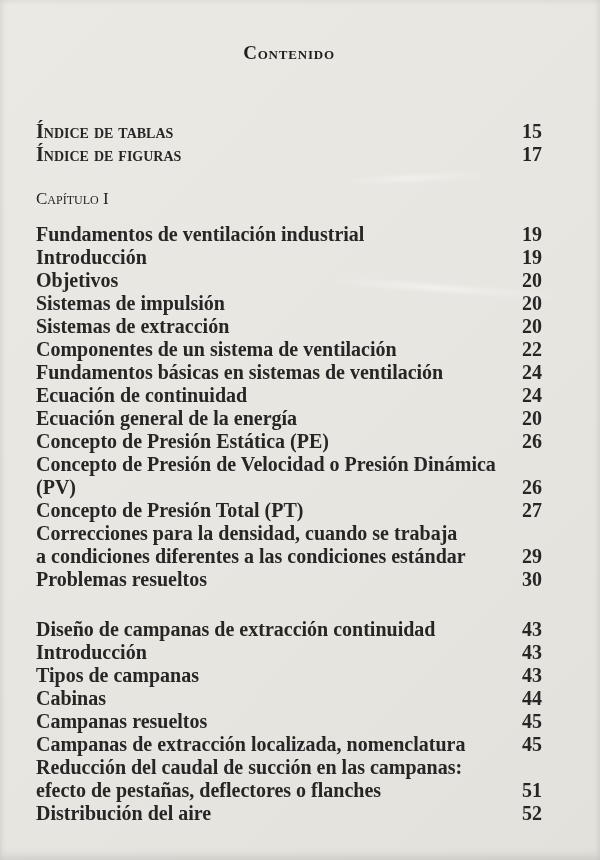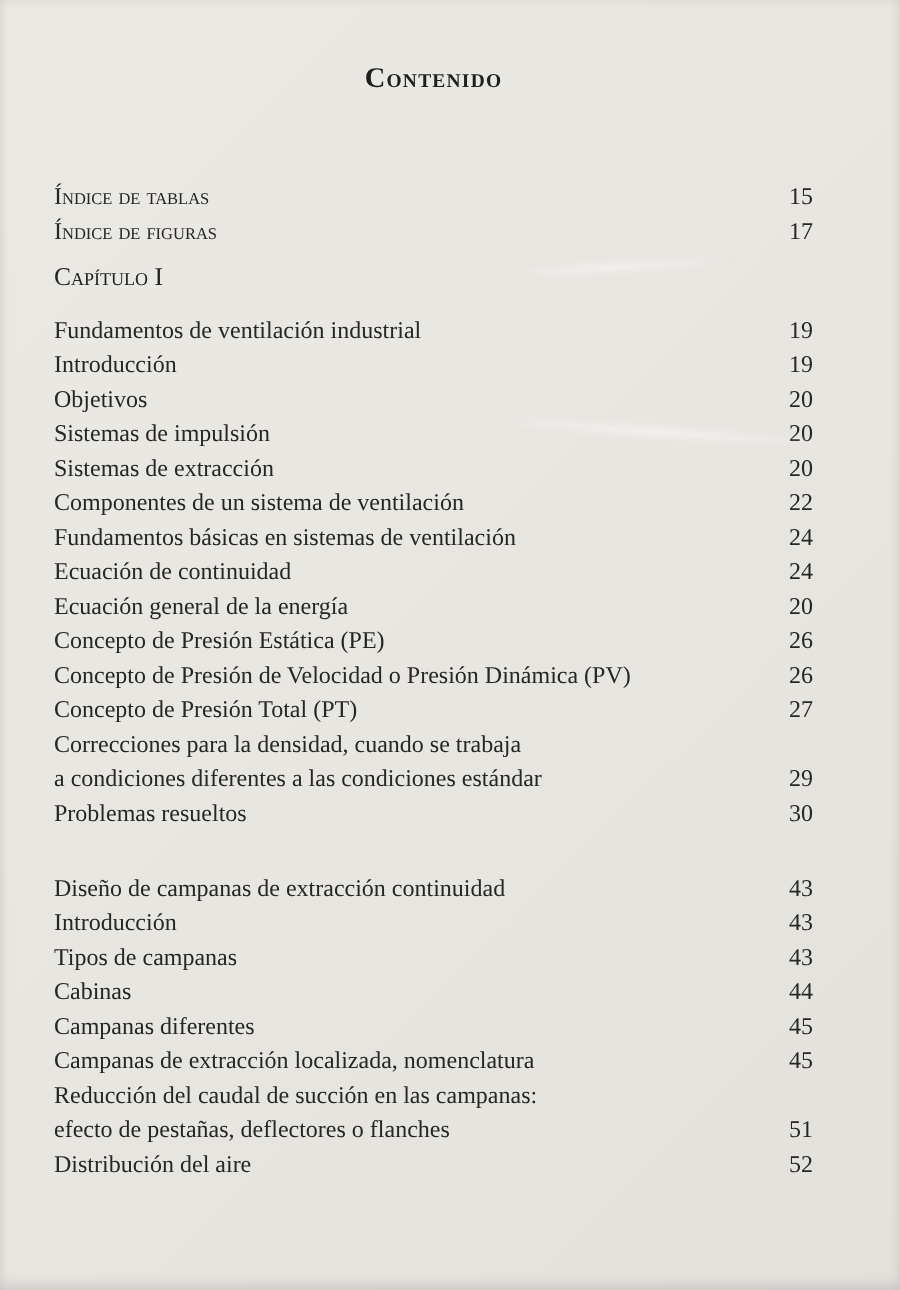--- a/index.html
+++ b/index.html
@@ -29,45 +29,46 @@
     font-size: 19px;
     letter-spacing: 0.8px;
     font-variant: small-caps;
     color: #1f1f1f;
   }
   .front-matter {
     margin-top: 56px;
   }
   .row {
     display: flex;
-    align-items: center;
-    font-size: 16px;
+    align-items: flex-end;
+    font-size: 20px;
     line-height: 23px;
     color: #262626;
+    font-weight: bold;
   }
   .row .label {
     flex: 1 1 auto;
     padding-right: 10px;
   }
   .row .pagenum {
     flex: 0 0 auto;
     min-width: 26px;
     text-align: right;
   }
   .sc-label .label,
   .sc {
     font-variant: small-caps;
   }
   .section-heading {
     font-size: 17px;
     line-height: 23px;
     color: #232323;
   }
   .section:nth-child(1) {
-    margin-top: 7px;
+    margin-top: 21px;
   }
   .section:nth-child(1) .section-heading {
     margin-bottom: 13px;
   }
   .section:nth-child(2) {
     margin-top: 27px;
   }
   .section:nth-child(2) .section-heading {
     margin-bottom: 0;
   }
@@ -188,21 +189,21 @@
         </div>
         <div class="row">
           <span class="label">Tipos de campanas</span>
           <span class="pagenum">43</span>
         </div>
         <div class="row">
           <span class="label">Cabinas</span>
           <span class="pagenum">44</span>
         </div>
         <div class="row">
-          <span class="label">Campanas diferentes</span>
+          <span class="label">Campanas resueltos</span>
           <span class="pagenum">45</span>
         </div>
         <div class="row">
           <span class="label">Campanas de extracción localizada, nomenclatura</span>
           <span class="pagenum">45</span>
         </div>
         <div class="row">
           <span class="label">Reducción del caudal de succión en las campanas:</span>
           <span class="pagenum"></span>
         </div>

